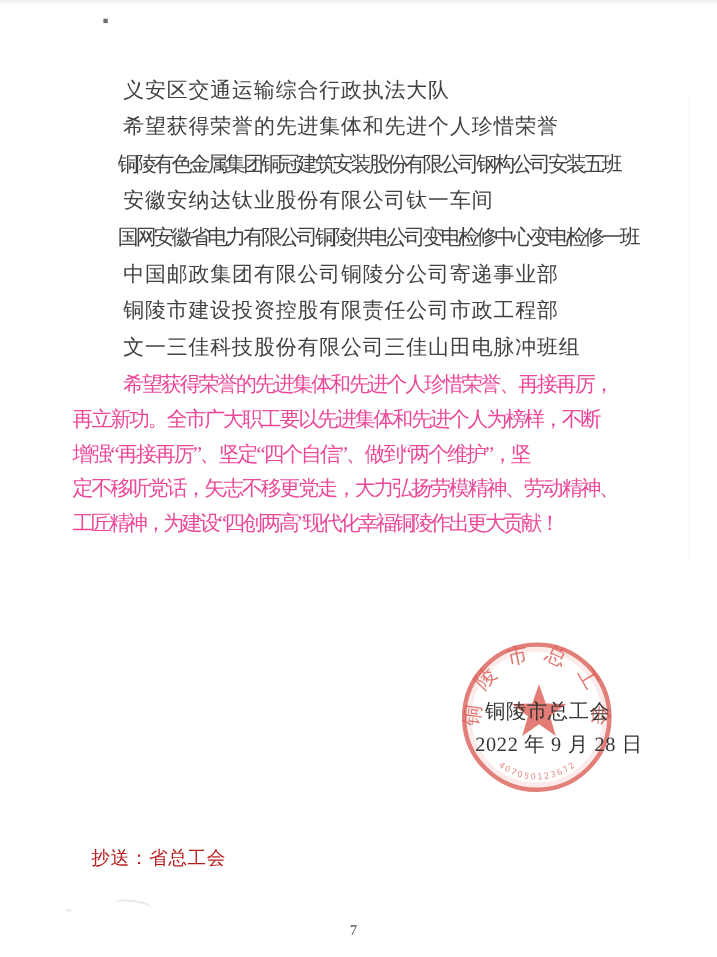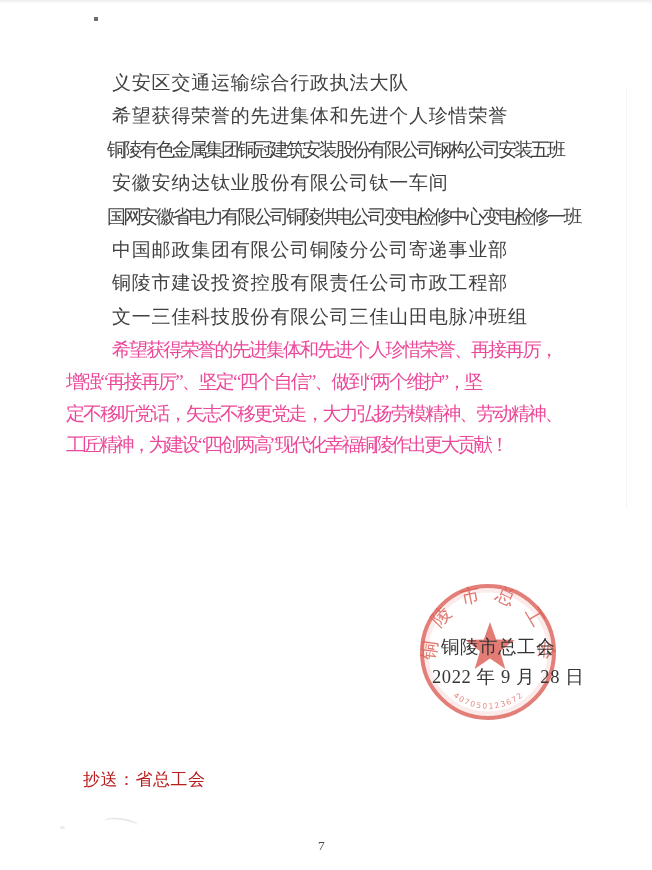--- a/index.html
+++ b/index.html
@@ -85,20 +85,21 @@
     <div class="rline r-cond">铜陵有色金属集团铜冠建筑安装股份有限公司钢构公司安装五班</div>
     <div class="rline r-normal">安徽安纳达钛业股份有限公司钛一车间</div>
     <div class="rline r-cond">国网安徽省电力有限公司铜陵供电公司变电检修中心变电检修一班</div>
     <div class="rline r-normal">中国邮政集团有限公司铜陵分公司寄递事业部</div>
     <div class="rline r-normal">铜陵市建设投资控股有限责任公司市政工程部</div>
     <div class="rline r-normal">文一三佳科技股份有限公司三佳山田电脉冲班组</div>
   </div>
 
   <div class="paragraph">
     <div class="pline pline-indent">希望获得荣誉的先进集体和先进个人珍惜荣誉、再接再厉，</div>
+    <div class="pline">再立新功。全市广大职工要以先进集体和先进个人为榜样，不断</div>
     <div class="pline">增强“再接再厉”、坚定“四个自信”、做到“两个维护”，坚</div>
     <div class="pline">定不移听党话，矢志不移更党走，大力弘扬劳模精神、劳动精神、</div>
     <div class="pline pline-tight">工匠精神，为建设“四创两高”现代化幸福铜陵作出更大贡献！</div>
   </div>
 
   <div class="seal">
     <svg width="160" height="168" viewBox="0 0 160 168">
       <defs>
         <path id="sealTopArc" d="M 29.8 95.5 A 52 52 0 1 1 130.2 95.5" fill="none"></path>
         <path id="sealBottomArc" d="M 34 115 A 56.6 56.6 0 0 0 126 115" fill="none"></path>

